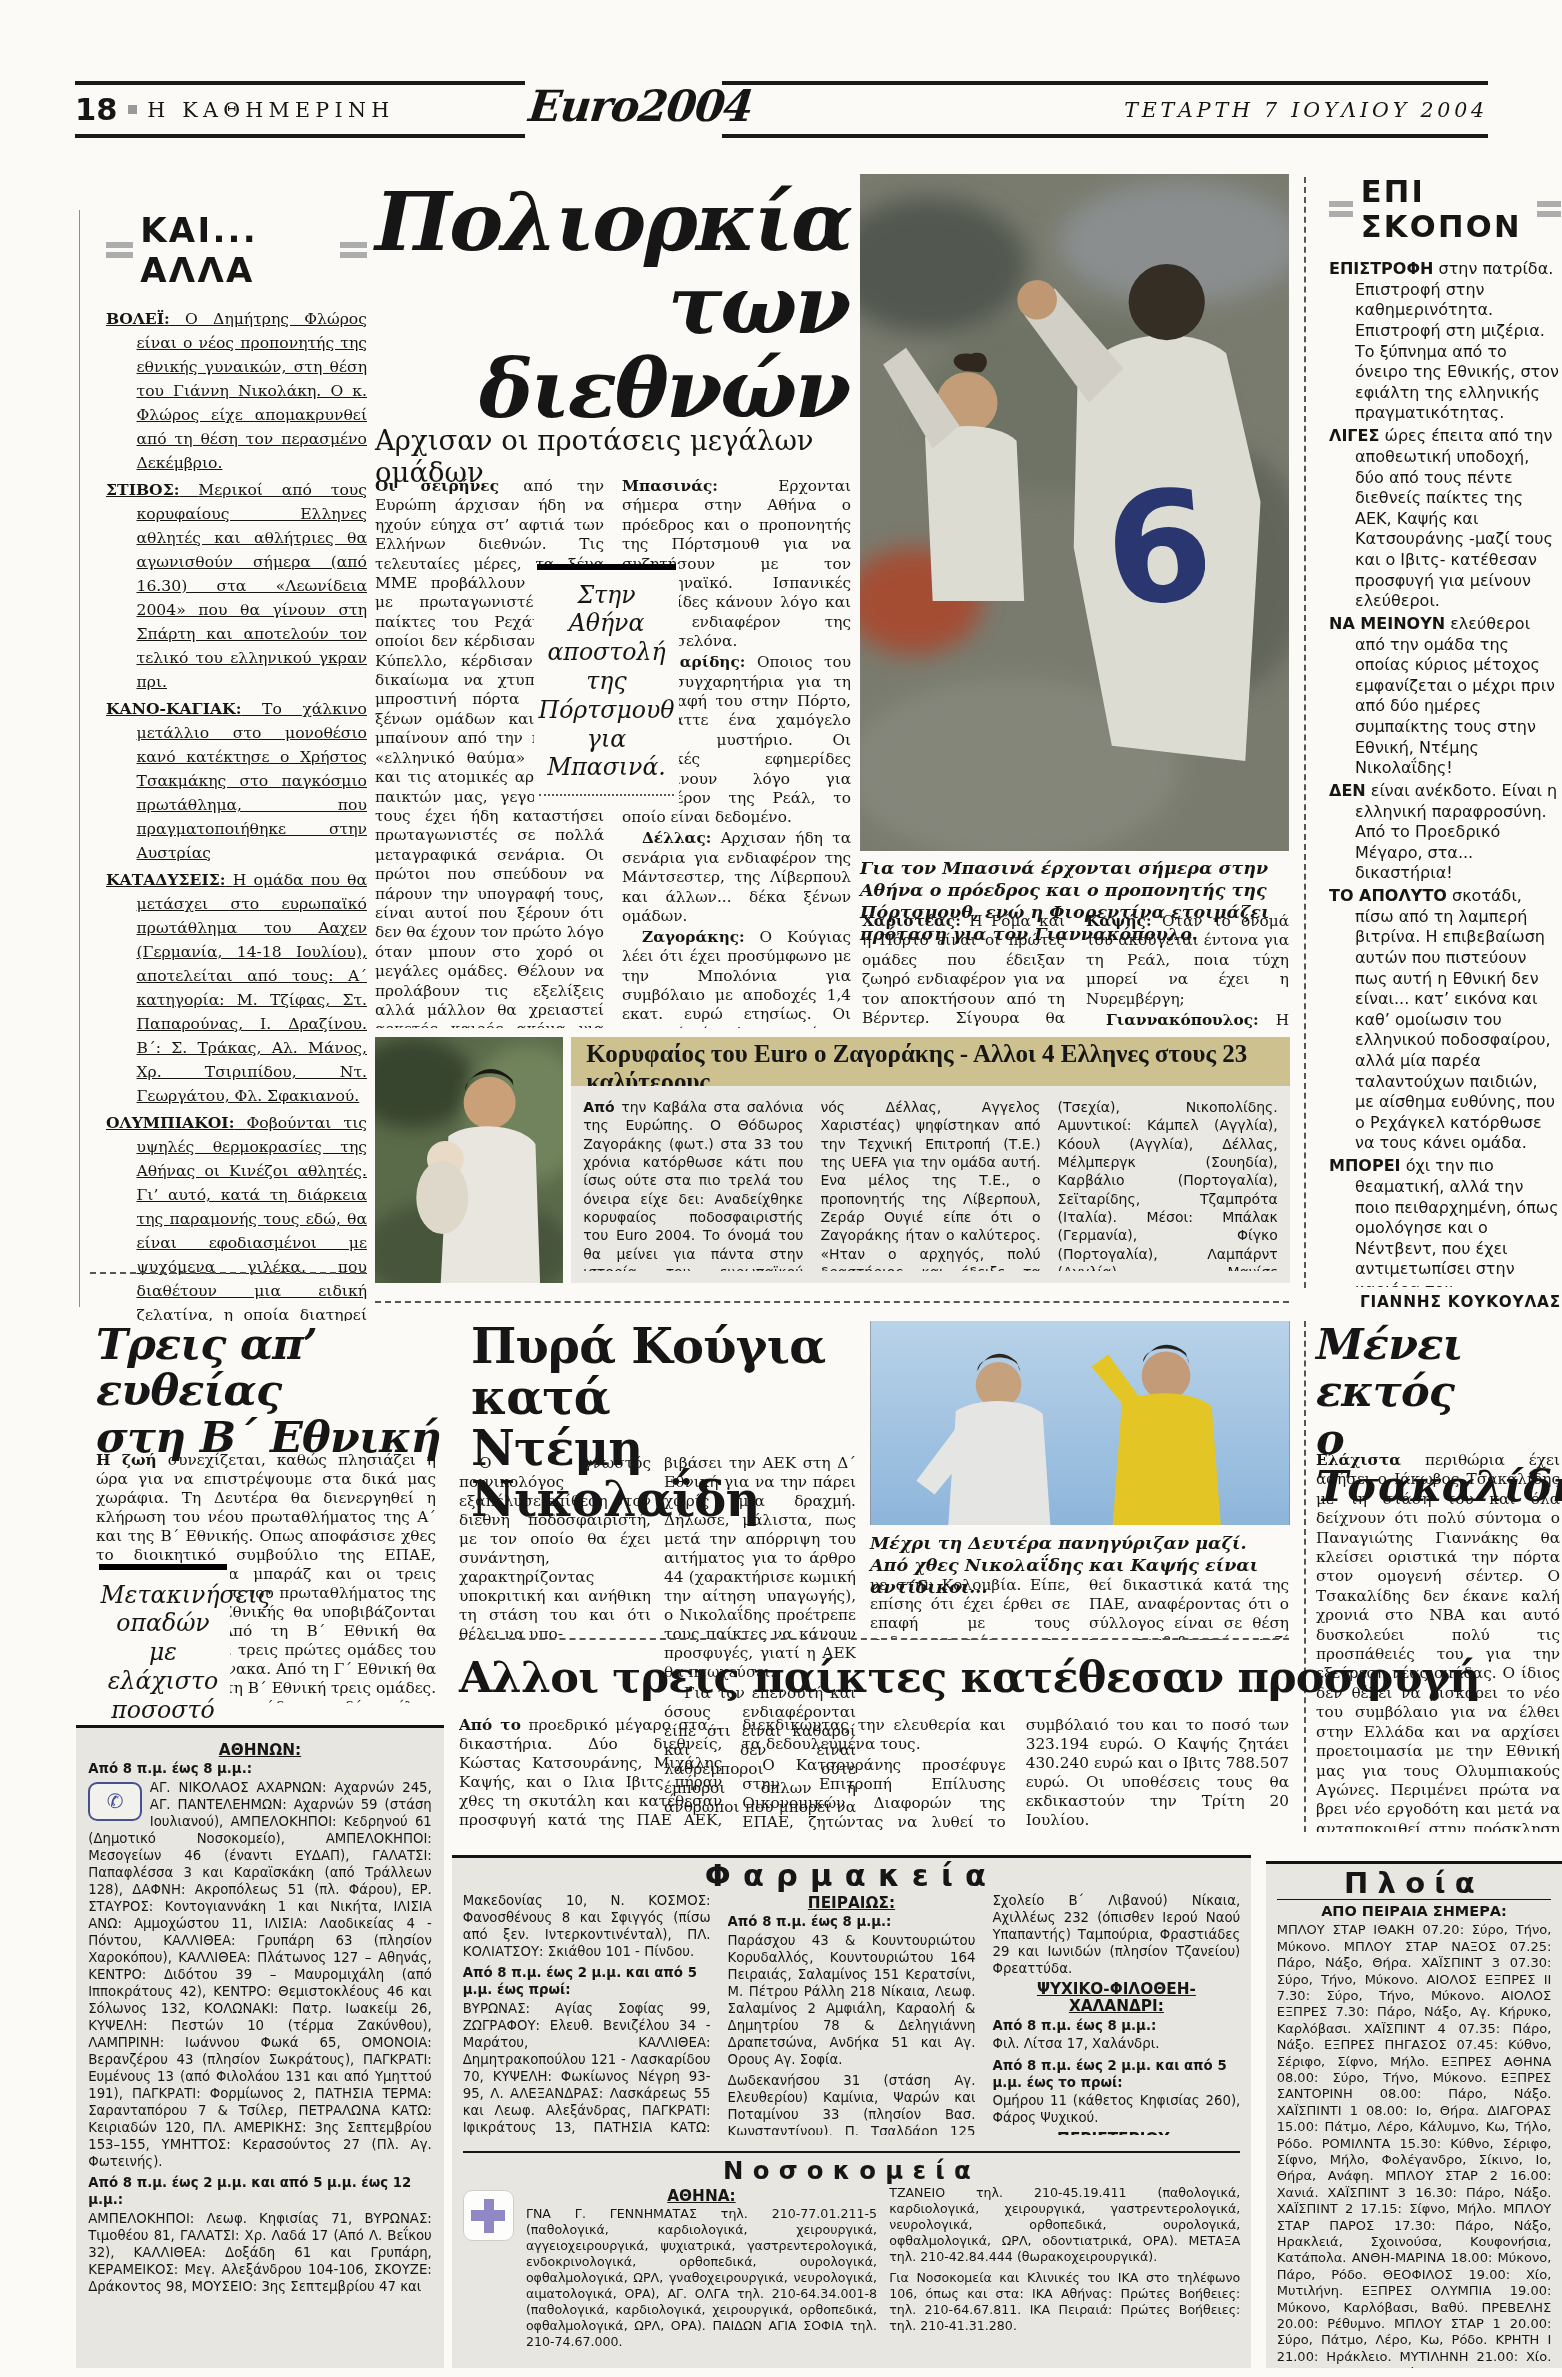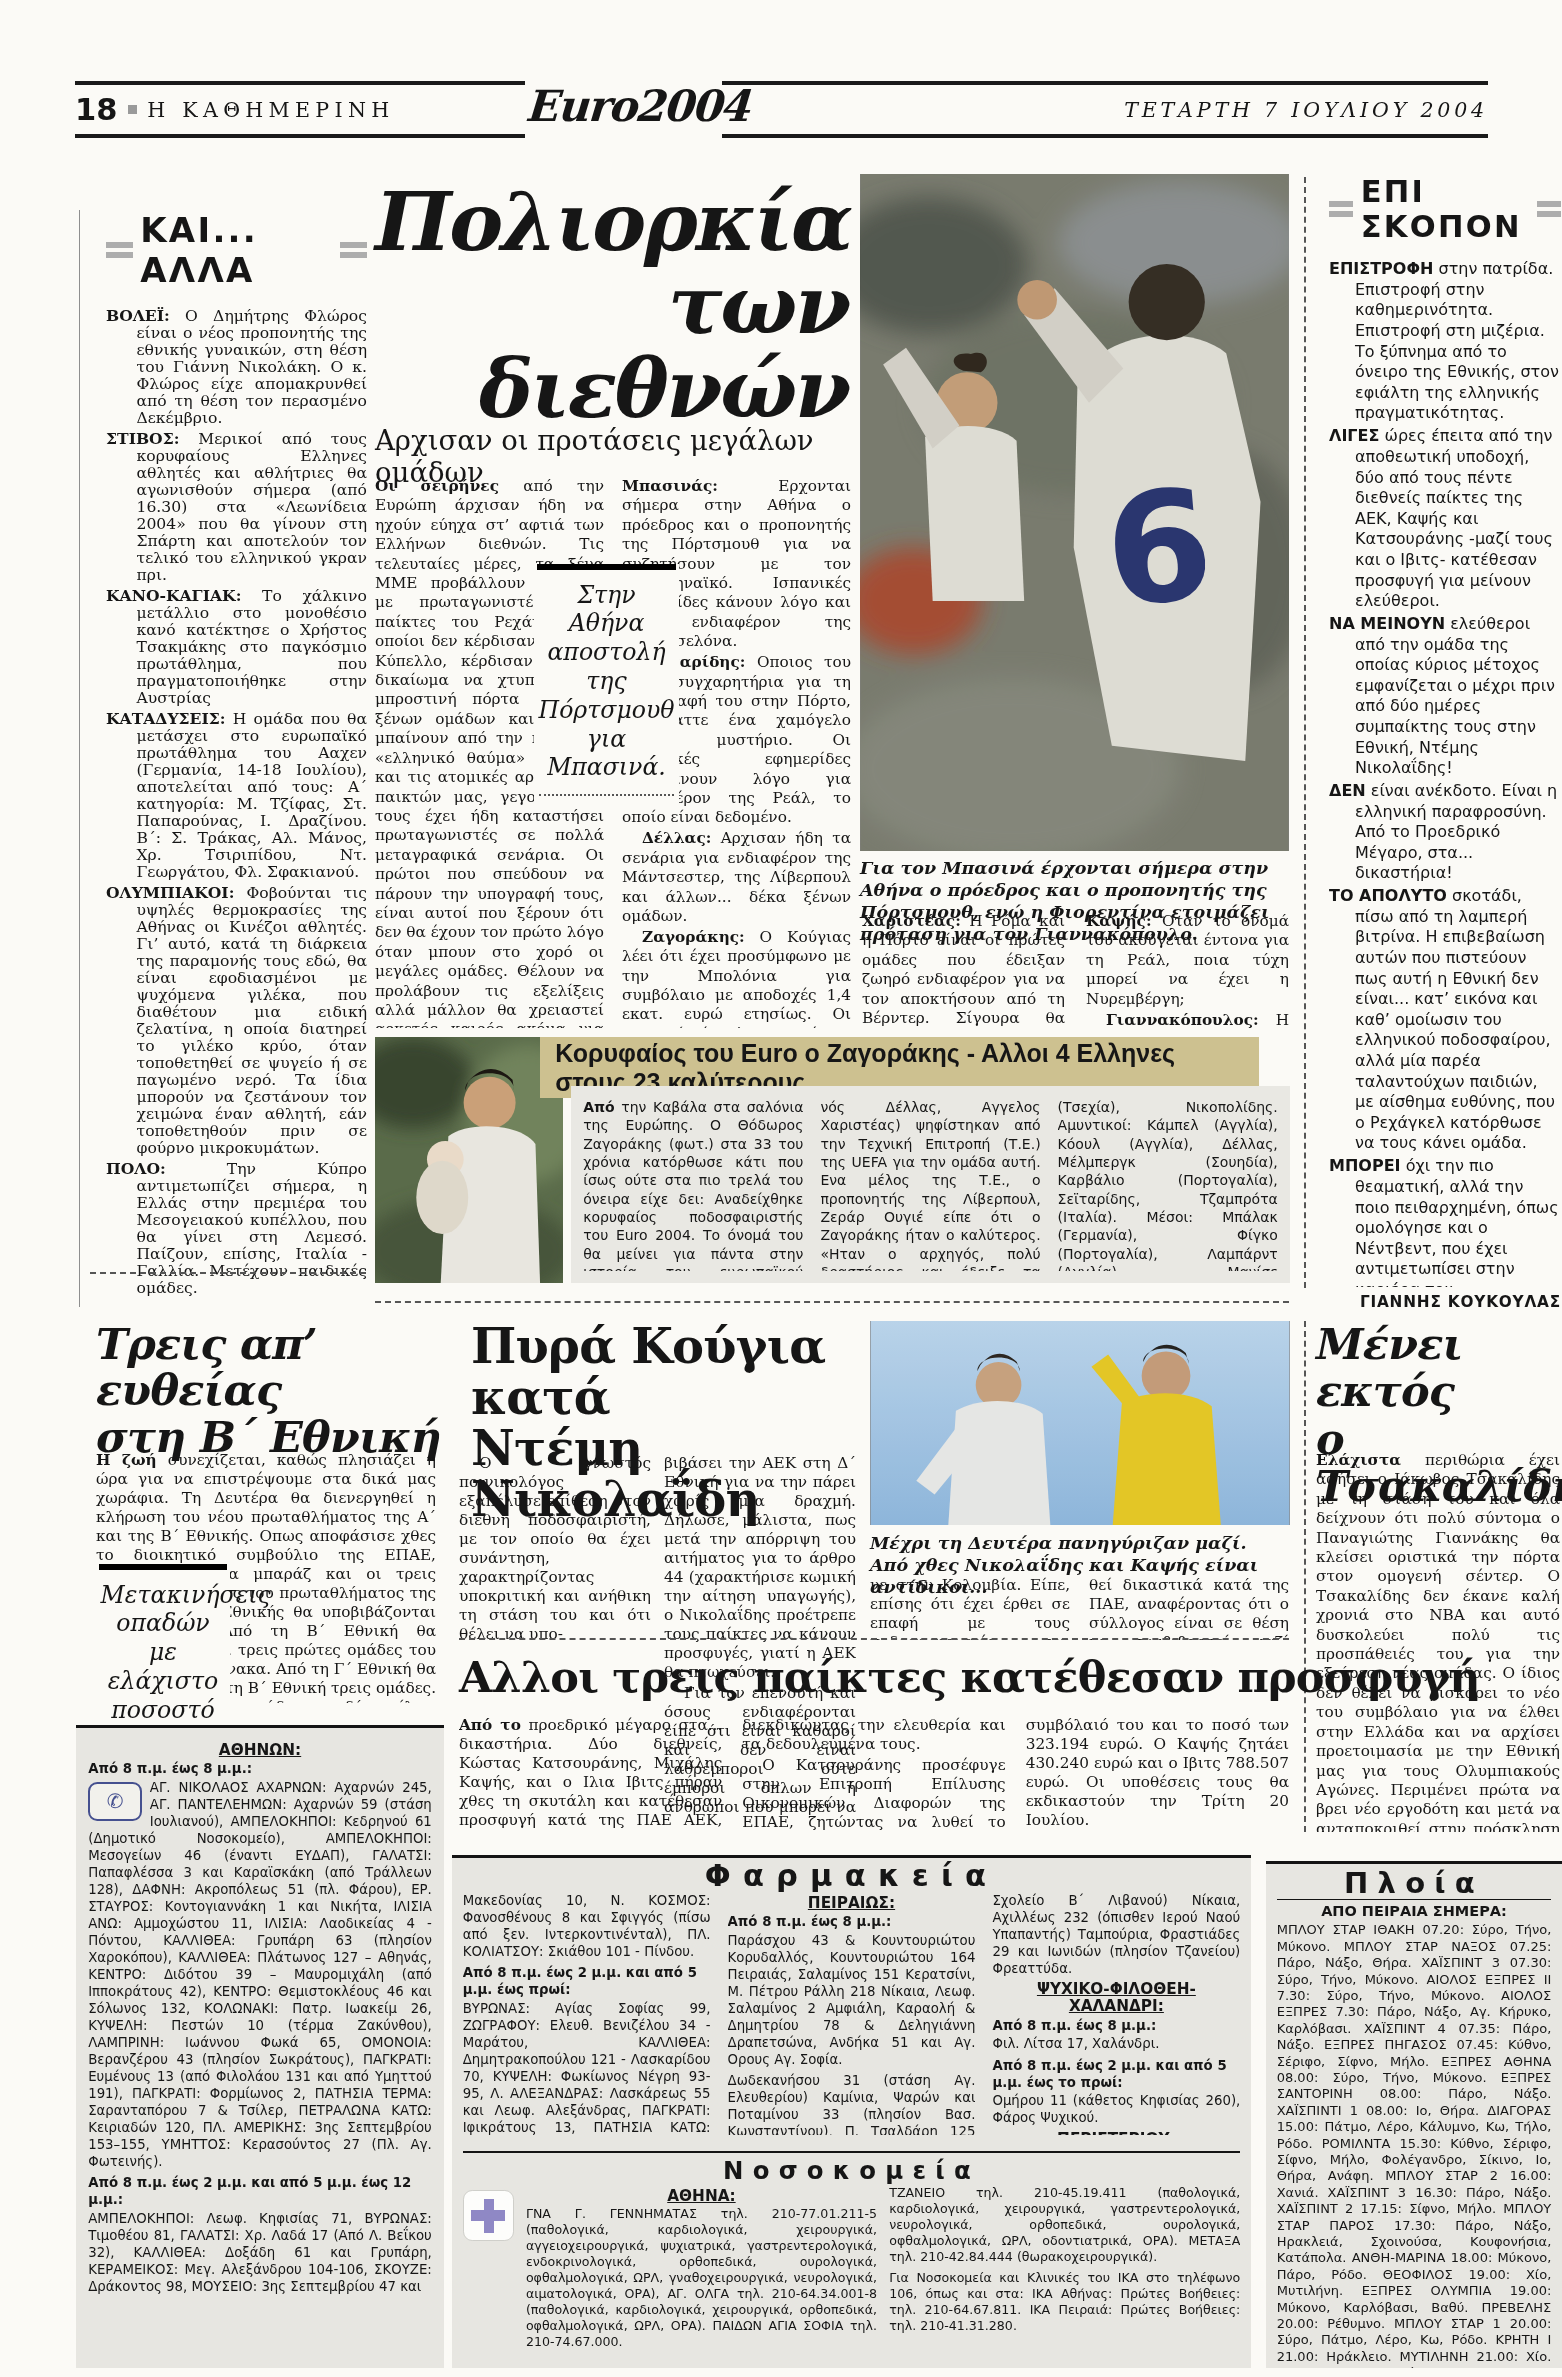--- a/index.html
+++ b/index.html
@@ -16,21 +16,21 @@
   .logotext{font-style:italic;font-weight:bold;font-size:43px;letter-spacing:-1.5px;transform:skewX(-6deg);white-space:nowrap;}
   .logoball{width:70px;height:92px;margin-left:4.6px;}
   
   .colhead{display:flex;align-items:center;justify-content:center;gap:7.6px;font-family:"DejaVu Sans",sans-serif;font-weight:bold;letter-spacing:2.3px;}
   .dbars{display:flex;flex-direction:column;gap:3.8px;width:34px;}
   .dbars i{display:block;height:6.1px;background:#adadad;}
   
   .kai{position:absolute;left:79px;top:174px;width:288px;height:1097px;border-left:1.5px solid #8e8e8e;padding-left:26px;box-sizing:border-box;margin-top:36px;}
   .kai .colhead{font-size:34px;}
   .kai-items{margin-top:17px;height:1014px;overflow:hidden;}
-  .kai-item{font-size:15.6px;line-height:17px;text-align:justify;margin:0 0 3.1px;padding-left:30.5px;text-indent:-30.5px;}
+  .kai-item{font-size:15.6px;line-height:24px;text-align:justify;margin:0 0 3.1px;padding-left:30.5px;text-indent:-30.5px;text-decoration:underline;}
   .lead{font-weight:bold;}
   
   .headline{position:absolute;left:375px;top:180px;width:474px;font-style:italic;font-weight:bold;font-size:81px;line-height:1.03;letter-spacing:-2.3px;}
   .headline .l2{text-align:right;}
   .subhead{position:absolute;left:375px;top:424px;width:474px;font-size:27.5px;}
   .artcol{position:absolute;top:477px;width:229px;height:551px;overflow:hidden;font-size:15.3px;line-height:19.4px;text-align:justify;}
   .c1{left:375px;} .c2{left:622px;}
   .art-p{margin:0 0 1.5px;text-indent:20px;}
   .art-p.first{text-indent:0;}
   .pq{position:absolute;background:#fbfaf6;text-align:center;font-style:italic;font-size:23.6px;line-height:1.22;padding:12.2px 4.6px 9.2px;box-sizing:border-box;}
@@ -46,21 +46,21 @@
   .c4{left:1086px;top:912px;width:203px;height:116px;}
   
   .vdash{position:absolute;border-left:2.3px dashed #555;}
   .epi{position:absolute;left:1329px;top:174px;width:232px;height:1114px;font-family:"DejaVu Sans",sans-serif;}
   .epi .colhead{font-size:30.5px;}
   .epi-items{margin-top:15.3px;height:1028px;overflow:hidden;}
   .epi-item{font-size:16px;line-height:20.6px;margin:0 0 2.3px;padding-left:26px;text-indent:-26px;}
   .byline{text-align:right;font-weight:bold;font-size:15.3px;letter-spacing:0.8px;margin-top:6.1px;}
   
   .zag-photo{left:375px;top:1037px;width:188px;height:246px;}
-  .zag-bar{position:absolute;left:540px;top:1037px;width:719px;height:61px;background:#cdc190;display:flex;align-items:center;padding:0 15.3px;box-sizing:border-box;font-family:Liberation Sans, sans-serif;font-weight:bold;font-size:25px;}
+  .zag-bar{position:absolute;left:571px;top:1037px;width:719px;height:61px;background:#cdc190;display:flex;align-items:center;padding:0 15.3px;box-sizing:border-box;font-family:Liberation Serif, serif;font-weight:bold;font-size:25px;}
   .zag-body{position:absolute;left:571px;top:1086px;width:719px;height:197px;background:#e9e8e3;display:flex;gap:17px;padding:12.2px 12.2px;box-sizing:border-box;font-family:"DejaVu Sans",sans-serif;font-size:14px;line-height:18.3px;text-align:justify;}
   .zag-body div{flex:1;overflow:hidden;}
   .hdash{position:absolute;border-top:2.3px dashed #555;}
   
   .beth-head{position:absolute;left:96px;top:1321px;width:351px;font-style:italic;font-weight:bold;font-size:43px;line-height:1.08;letter-spacing:-0.8px;}
   .beth-body{position:absolute;left:96px;top:1451px;width:340px;height:252px;overflow:hidden;font-size:15.3px;line-height:19px;text-align:justify;}
   .pq2{left:96px;top:1564px;width:134px;}
   .kou-head{position:absolute;left:459px;top:1321px;width:400px;font-weight:bold;font-size:48px;line-height:1.06;letter-spacing:-0.8px;margin-left:12px;}
   .kou-col{position:absolute;top:1454px;width:192px;height:365px;overflow:hidden;font-size:15.3px;line-height:19px;text-align:justify;}
   .k1{left:459px;} .k2{left:664px;}

